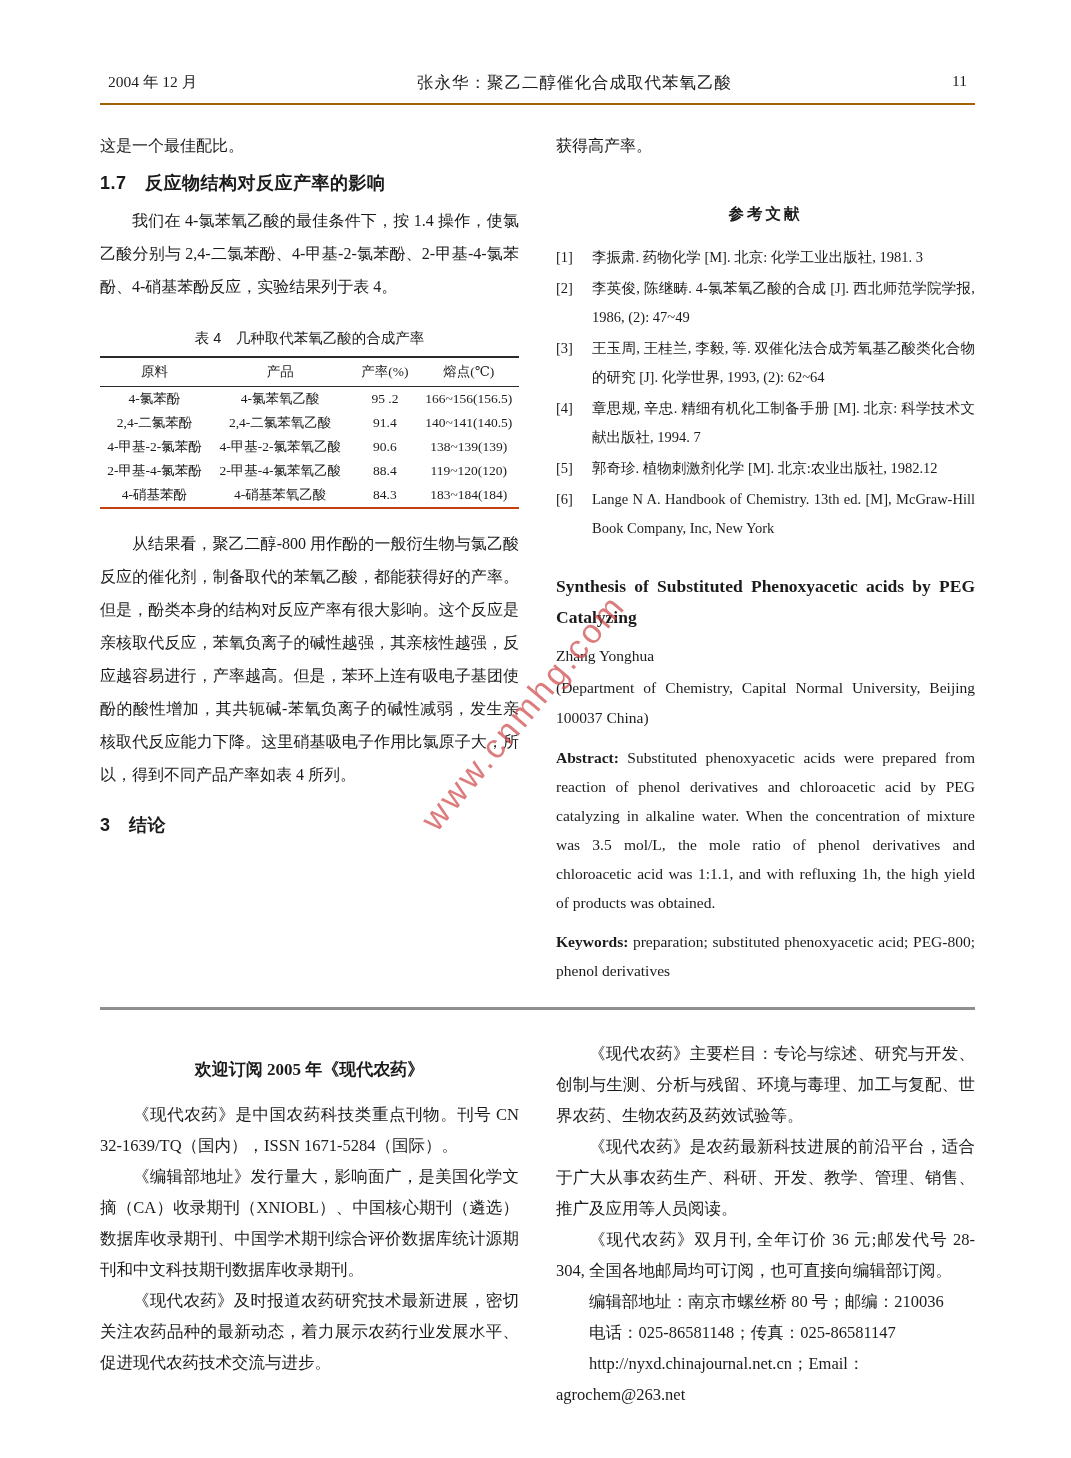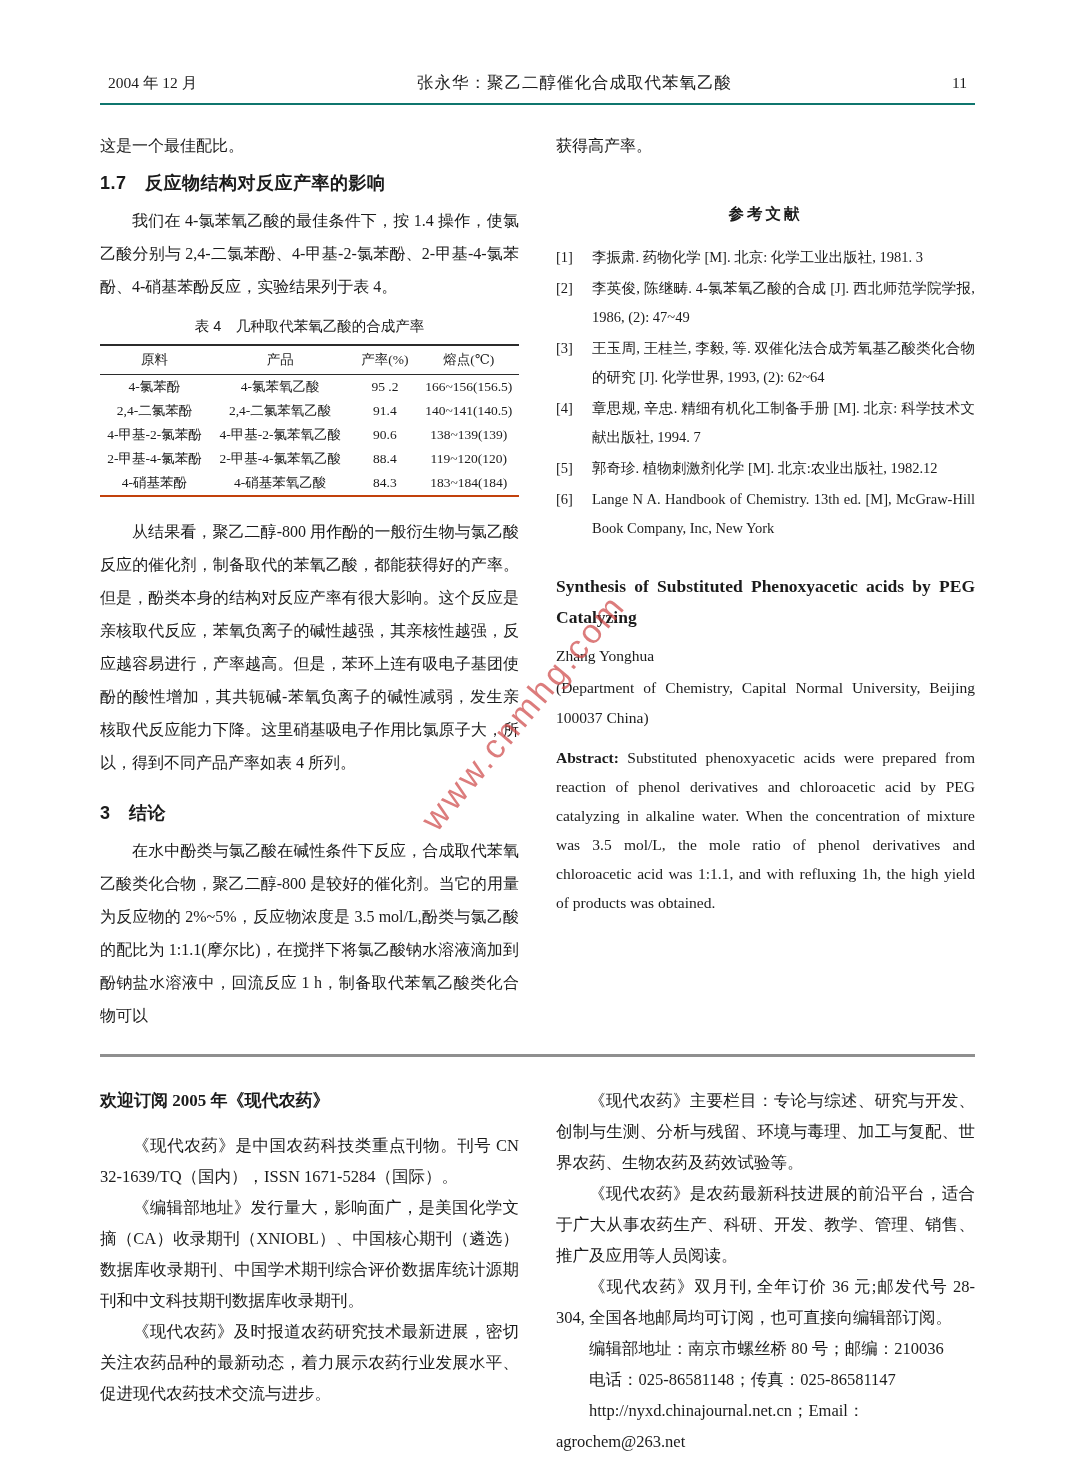--- a/index.html
+++ b/index.html
@@ -11,37 +11,37 @@
     margin: 0 auto;
     background: #ffffff;
     font-family: "Liberation Serif", "DejaVu Serif", serif;
     color: #1b1b1b;
     overflow: hidden;
     padding: 72px 96px 0 100px;
   }
   .header {
     display: flex;
     justify-content: space-between;
-    align-items: center;
+    align-items: flex-start;
     font-size: 15.5px;
     padding: 0 8px 9px 8px;
-    border-bottom: 2px solid #0f766e;
+    border-bottom: 2px solid #a16207;
   }
   .header .running-title { font-size: 16.5px; letter-spacing: 1px; }
   .columns { display: flex; gap: 37px; margin-top: 24px; }
   .col { flex: 0 0 419px; width: 419px; }
   .para { margin: 0; font-size: 16px; line-height: 33px; text-align: justify; text-indent: 2em; }
   .noindent { text-indent: 0; }
   .section-title {
     font-family: "Liberation Sans", "DejaVu Sans", sans-serif;
     font-weight: bold; font-size: 18px; margin: 9px 0 9px; letter-spacing: 0.5px;
   }
   .table-caption {
     font-family: "Liberation Sans", "DejaVu Sans", sans-serif;
-    font-size: 14.5px; text-align: center; margin-top: 14px;
+    font-size: 14.5px; text-align: center; margin-top: 26px;
   }
   .table4 {
     width: 100%; border-collapse: collapse; margin-top: 8px; font-size: 13.5px;
     border-top: 2px solid #2b2b2b; border-bottom: 2px solid #c2410c;
   }
   .table4 th { font-weight: normal; border-bottom: 1px solid #2b2b2b; padding: 5px 2px; text-align: center; }
   .table4 td { padding: 3px 2px; text-align: center; }
   .after-table { margin-top: 18px; }
   .ref-title {
     font-family: "Liberation Sans", "DejaVu Sans", sans-serif;
@@ -51,21 +51,21 @@
   .ref { display: flex; font-size: 14.5px; line-height: 29px; margin-bottom: 2px; }
   .ref-label { flex: 0 0 36px; }
   .ref-text { flex: 1; text-align: justify; }
   .en-title { margin: 28px 0 0; font-size: 17.5px; font-weight: bold; line-height: 31px; text-align: justify; }
   .en-author { margin: 14px 0 0; font-size: 15.5px; }
   .en-affil { margin: 8px 0 0; font-size: 15.5px; line-height: 30px; text-align: justify; }
   .en-para { margin: 10px 0 0; font-size: 15.5px; line-height: 29px; text-align: justify; }
   .bold { font-weight: bold; margin-top: 48px; }
   .divider { height: 3px; background: #8f8f8f; margin-top: 22px; }
   .bottom { margin-top: 28px; }
-  .bottom-title { text-align: left; font-weight: bold; font-size: 17px; margin: 4px 0 18px; }
+  .bottom-title { text-align: center; font-weight: bold; font-size: 17px; margin: 20px 0 18px; }
   .bpara { margin: 0; font-size: 16.5px; line-height: 31px; text-align: justify; text-indent: 2em; }
   .bline { margin: 0; font-size: 16.5px; line-height: 31px; text-indent: 2em; }
   .watermark {
     position: absolute; left: 428px; top: 806px;
     transform: rotate(-50deg); transform-origin: left center;
     color: rgba(207, 74, 74, 0.72);
     font-size: 34px; letter-spacing: 3px;
     font-family: "Liberation Sans", "DejaVu Sans", sans-serif;
     white-space: nowrap; pointer-events: none;
   }
@@ -129,21 +129,20 @@
             <td>4-硝基苯酚</td>
             <td>4-硝基苯氧乙酸</td>
             <td>84.3</td>
             <td>183~184(184)</td>
           </tr>
         </tbody>
       </table>
 
       <p class="para after-table">从结果看，聚乙二醇-800 用作酚的一般衍生物与氯乙酸反应的催化剂，制备取代的苯氧乙酸，都能获得好的产率。但是，酚类本身的结构对反应产率有很大影响。这个反应是亲核取代反应，苯氧负离子的碱性越强，其亲核性越强，反应越容易进行，产率越高。但是，苯环上连有吸电子基团使酚的酸性增加，其共轭碱-苯氧负离子的碱性减弱，发生亲核取代反应能力下降。这里硝基吸电子作用比氯原子大，所以，得到不同产品产率如表 4 所列。</p>
       <h3 class="section-title" style="margin-top:22px;">3　结论</h3>
-      <p class="para">在水中酚类与氯乙酸在碱性条件下反应，合成取代苯氧乙酸类化合物，聚乙二醇-800 是较好的催化剂。当它的用量为反应物的 2%~5%，反应物浓度是 3.5 mol/L,酚类与氯乙酸的配比为 1:1.1(摩尔比)，在搅拌下将氯乙酸钠水溶液滴加到酚钠盐水溶液中，回流反应 1 h，制备取代苯氧乙酸类化合物可以</p>
     </div>
 
     <div class="col">
       <p class="para noindent">获得高产率。</p>
 
       <div class="ref-title">参考文献</div>
 
       <div class="ref">
         <span class="ref-label">[1]</span>
         <span class="ref-text">李振肃. 药物化学 [M]. 北京: 化学工业出版社, 1981. 3</span>
@@ -169,20 +168,24 @@
         <span class="ref-text">Lange N A. Handbook of Chemistry. 13th ed. [M], McGraw-Hill Book Company, Inc, New York</span>
       </div>
 
       <h3 class="en-title">Synthesis of Substituted Phenoxyacetic acids by PEG Catalyzing</h3>
       <p class="en-author">Zhang Yonghua</p>
       <p class="en-affil">(Department of Chemistry, Capital Normal University, Beijing 100037 China)</p>
       <p class="en-para">
         <span class="bold">Abstract:</span>
         <span>Substituted phenoxyacetic acids were prepared from reaction of phenol derivatives and chloroacetic acid by PEG catalyzing in alkaline water. When the concentration of mixture was 3.5 mol/L, the mole ratio of phenol derivatives and chloroacetic acid was 1:1.1, and with refluxing 1h, the high yield of products was obtained.</span>
       </p>
+      <p class="en-para">
+        <span class="bold">Keywords:</span>
+        <span>preparation;  substituted phenoxyacetic acid; PEG-800;  phenol derivatives</span>
+      </p>
     </div>
 
   </div>
 
   <div class="divider"></div>
 
   <div class="columns bottom">
 
     <div class="col">
       <div class="bottom-title">欢迎订阅 2005 年《现代农药》</div>

